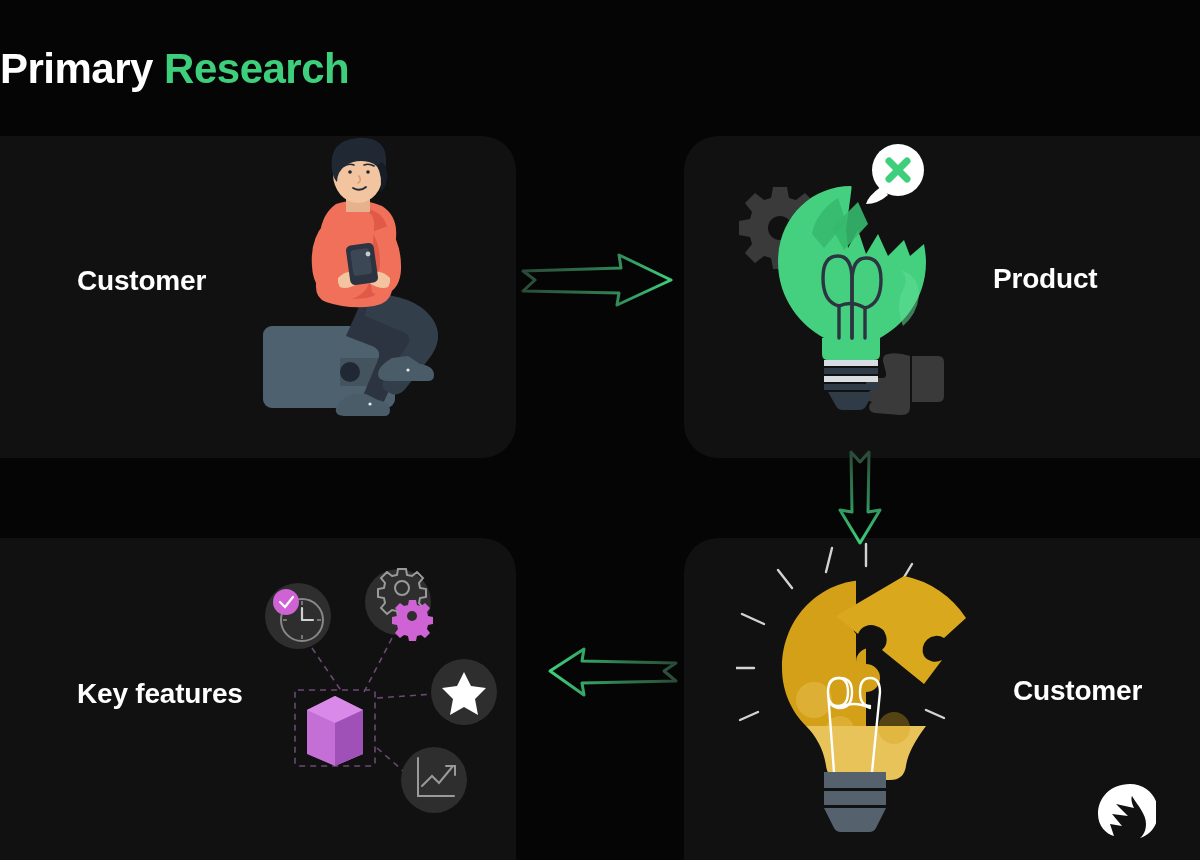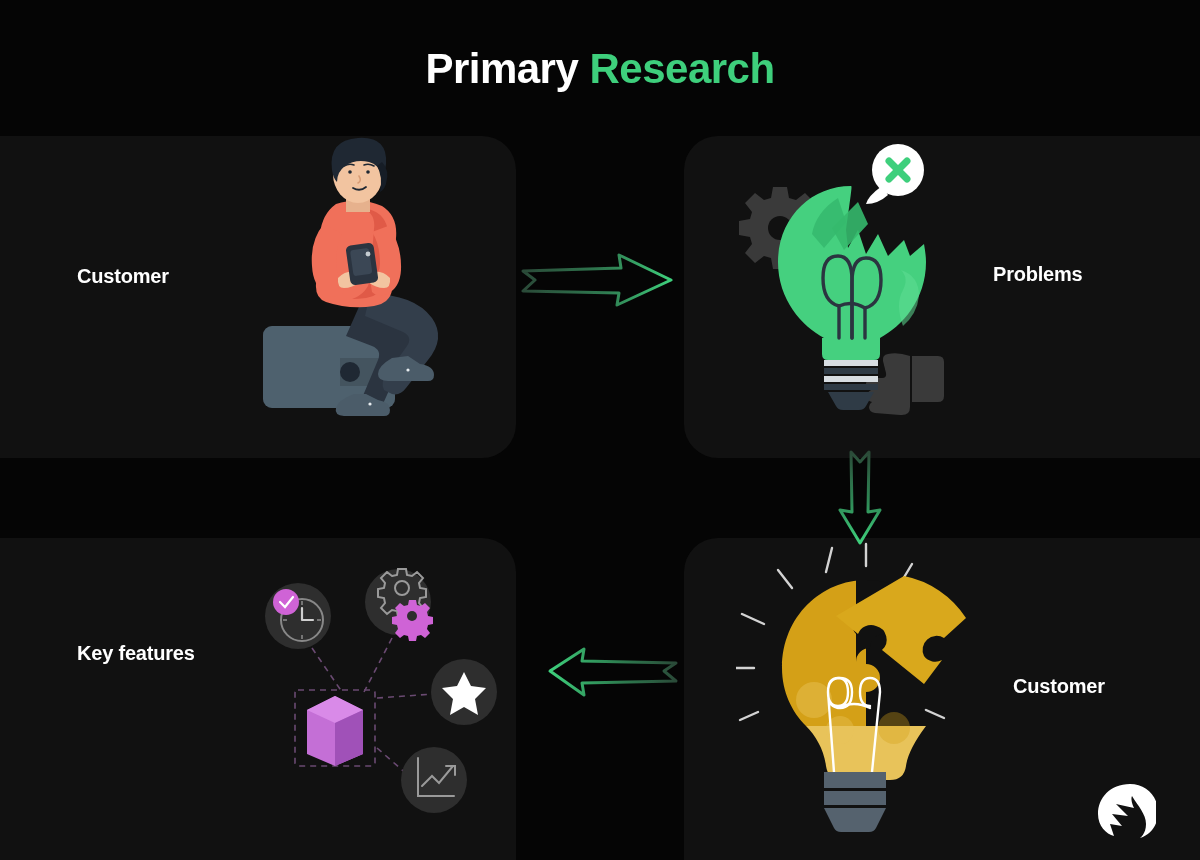--- a/index.html
+++ b/index.html
@@ -5,21 +5,21 @@
   html,body{margin:0;padding:0;background:#050505;}
   body{
     width:1200px;height:860px;position:relative;overflow:hidden;
     font-family:"Liberation Sans","DejaVu Sans",sans-serif;
     background:#050505;
   }
   .stage{position:absolute;inset:0;}
 
   
   .title{
-    position:absolute;left:0;right:0;top:48px;text-align:center;
+    position:absolute;left:0;right:0;top:48px;text-align:left;
     font-size:42px;font-weight:bold;letter-spacing:-0.5px;line-height:1;
   }
   .title .w{color:#ffffff;}
   .title .g{color:#3ecf7c;}
 
   
   .card{position:absolute;background:#111111;border-radius:34px;}
   #card-customer{left:0;top:136px;width:516px;height:322px;
       border-top-right-radius:34px;border-bottom-right-radius:34px;
       border-top-left-radius:0;border-bottom-left-radius:0;}
@@ -27,25 +27,25 @@
       border-top-left-radius:34px;border-bottom-left-radius:34px;
       border-top-right-radius:0;border-bottom-right-radius:0;}
   #card-keyfeatures{left:0;top:538px;width:516px;height:322px;
       border-top-right-radius:34px;border-top-left-radius:0;
       border-bottom-left-radius:0;border-bottom-right-radius:0;}
   #card-product{left:684px;top:538px;width:516px;height:322px;
       border-top-left-radius:34px;border-top-right-radius:0;
       border-bottom-left-radius:0;border-bottom-right-radius:0;}
 
   
-  .lbl{position:absolute;color:#fff;font-size:20px;font-weight:bold;
+  .lbl{position:absolute;color:#fff;font-size:28px;font-weight:bold;
        letter-spacing:-0.2px;white-space:nowrap;}
   #lbl-customer{left:77px;top:265px;}
   #lbl-problems{left:993px;top:263px;}
-  #lbl-keyfeatures{left:77px;top:642px;}
+  #lbl-keyfeatures{left:77px;top:678px;}
   #lbl-product{left:1013px;top:675px;}
 
   
   .art{position:absolute;}
   #art-customer{left:258px;top:132px;width:262px;height:300px;}
   #art-problems{left:726px;top:140px;width:250px;height:290px;}
   #art-keyfeatures{left:252px;top:552px;width:250px;height:286px;}
   #art-product{left:736px;top:540px;width:260px;height:300px;}
 
   
@@ -339,21 +339,21 @@
       <linearGradient id="gl" x1="1" y1="0" x2="0" y2="0">
         <stop offset="0%" stop-color="#2a4a38"></stop>
         <stop offset="55%" stop-color="#2f8a56"></stop>
         <stop offset="100%" stop-color="#3ecf7c"></stop>
       </linearGradient>
     </defs>
     <path d="M130 20 L118 28 L130 38 L36 40 L38 52 L4 28 L38 6 L36 18 Z" fill="none" stroke="url(#gl)" stroke-width="3" stroke-linejoin="round"></path>
   </svg>
 
   <div class="lbl" id="lbl-customer">Customer</div>
-  <div class="lbl" id="lbl-problems">Problems</div>
+  <div class="lbl" id="lbl-problems">Product</div>
   <div class="lbl" id="lbl-product">Customer</div>
   <div class="lbl" id="lbl-keyfeatures">Key features</div>
 
   <svg id="logo" viewBox="0 0 62 56" xmlns="http://www.w3.org/2000/svg">
     <path d="M36 2 C 16 2 4 16 4 32 c 0 12 8 20 16 22 l -4 -12 l 12 2 l -10 -12 l 16 2 l -12 -12 l 18 4 c 0 0 -4 -8 -2 -12
              c 6 10 14 18 14 28 c 0 10 -6 14 -6 14 c 12 -4 18 -14 18 -26 C 64 14 52 2 36 2 z" fill="#ffffff"></path>
   </svg>
 
 </div>
 

